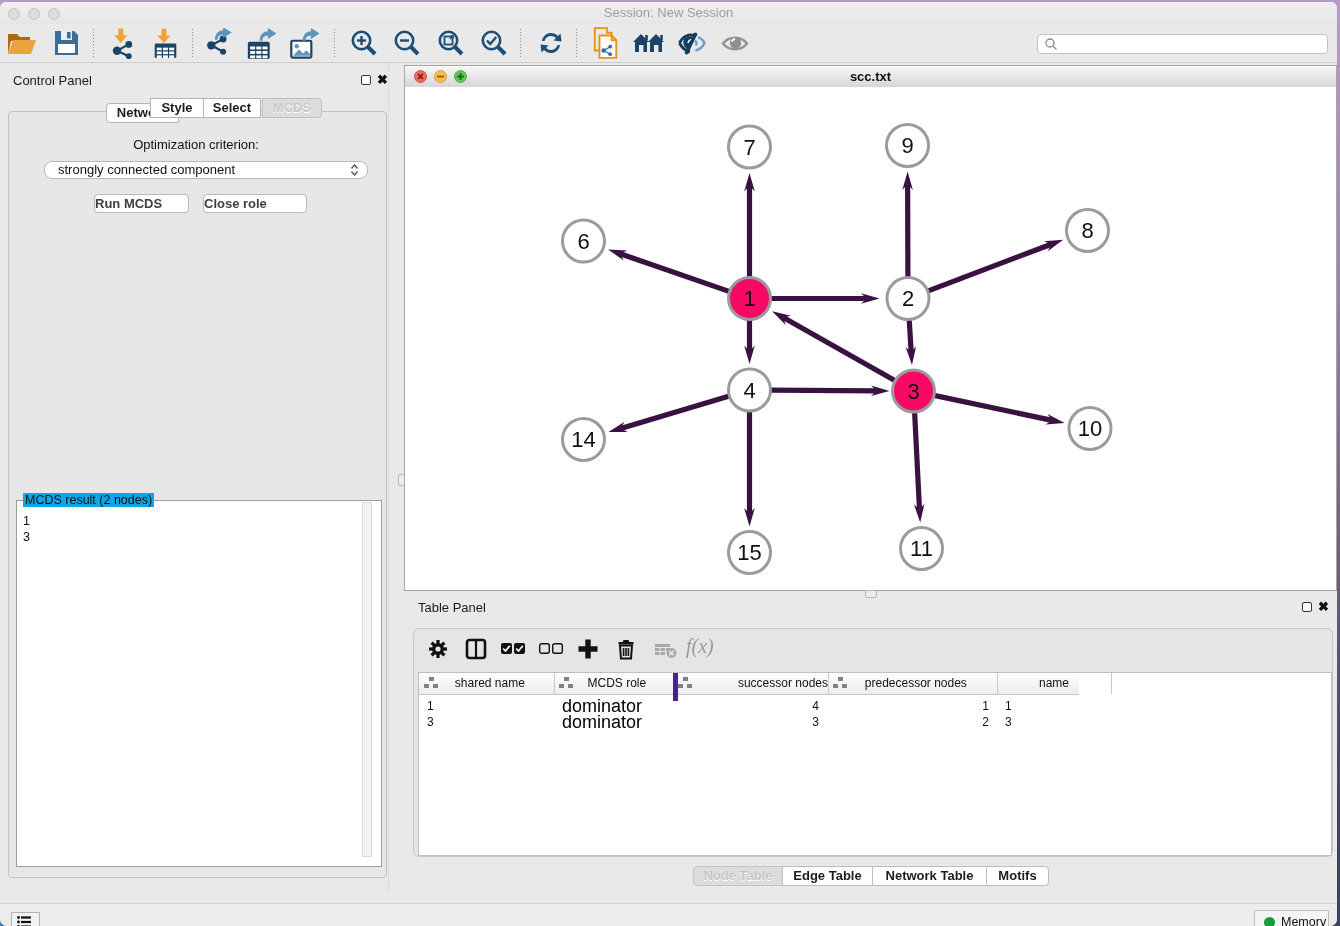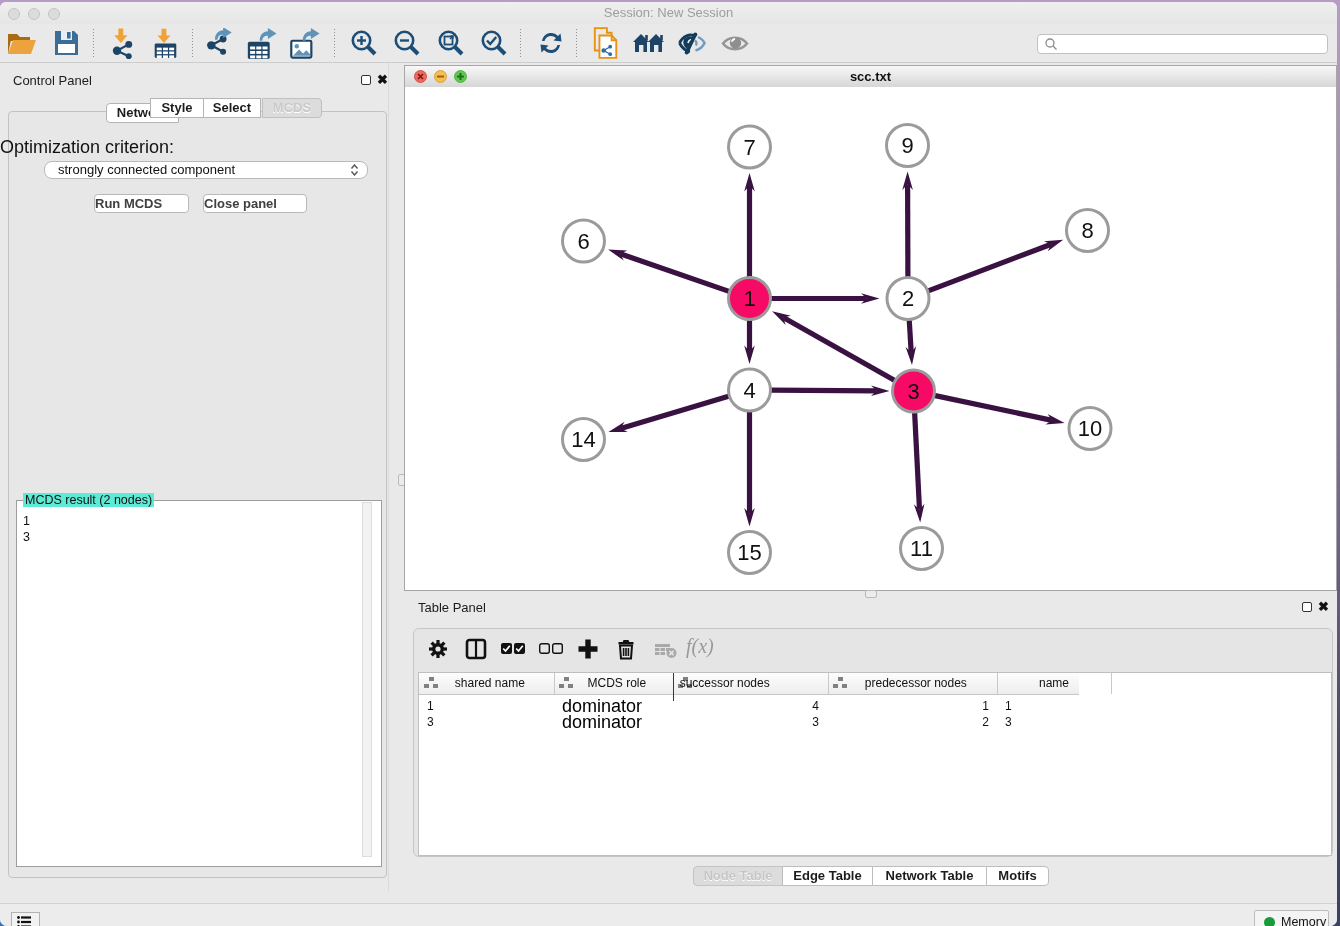--- a/index.html
+++ b/index.html
@@ -237,32 +237,32 @@
 
   <div class="cp">
     <div class="paneltitle" style="position:absolute;left:13px;top:10px;">Control Panel</div>
     <div class="pbtn-float" style="left:361px;top:12px;"></div>
     <div class="pbtn-close" style="left:377px;top:12px;">✖</div>
     <div class="cp-inner"></div>
     <div class="tab" style="left:78px;top:40px;width:71px;border-radius:4px 0 0 4px;margin-left:28px;">Network</div>
     <div class="tab" style="left:150px;top:35px;width:52px;">Style</div>
     <div class="tab" style="left:203px;top:35px;width:56px;">Select</div>
     <div class="tab" style="left:262px;top:35px;width:58px;background:#dcdcdc;border-color:#c0c0c0;border-radius:0 4px 4px 0;color:#c9c9c9;text-shadow:0 1px 0 #fff;">MCDS</div>
-    <div style="position:absolute;left:0;top:74px;width:392px;font-size:18px;color:#111;">Optimization criterion:</div>
+    <div style="position:absolute;left:0;top:74px;width:392px;text-align:center;font-size:13px;color:#111;">Optimization criterion:</div>
     <div class="combo" style="left:44px;top:98px;width:309px;height:16px;line-height:16px;padding-left:13px;">strongly connected component
       <svg width="9" height="12" viewBox="0 0 9 12" style="position:absolute;right:8px;top:2px;">
           <path d="M1.5 4.5 L4.5 1 L7.5 4.5" fill="none" stroke="#555" stroke-width="1.4"></path>
           <path d="M1.5 7.5 L4.5 11 L7.5 7.5" fill="none" stroke="#555" stroke-width="1.4"></path>
         </svg>
     </div>
     <div class="btn" style="left:94px;top:131px;width:93px;height:17px;line-height:17px;">Run MCDS</div>
-    <div class="btn" style="left:203px;top:131px;width:102px;height:17px;line-height:17px;">Close panel</div>
+    <div class="btn" style="left:203px;top:131px;width:102px;height:17px;line-height:17px;">Close role</div>
 
     <div style="position:absolute;left:16px;top:437px;width:364px;height:365px;border:1px solid #9d9d9d;background:#fff;">
-      <div style="position:absolute;left:6px;top:-8px;background:#5eead4;padding:0 2px;font-size:12.5px;color:#111;">MCDS result (2 nodes)</div>
+      <div style="position:absolute;left:6px;top:-8px;background:#0ea5e9;padding:0 2px;font-size:12.5px;color:#111;">MCDS result (2 nodes)</div>
       <div style="position:absolute;left:6px;top:12px;font-size:12.5px;color:#111;line-height:16px;">1<br>3</div>
       <div style="position:absolute;right:9px;top:1px;width:8px;height:353px;background:#f2f2f2;border:1px solid #dcdcdc;"></div>
     </div>
   </div>
   <div style="position:absolute;left:388px;top:61px;width:1px;height:828px;background:#dadada;"></div>
   <div style="position:absolute;left:398px;top:472px;width:6px;height:10px;background:#ececec;border:1px solid #b9b9b9;border-radius:2px;"></div>
   <div style="position:absolute;left:865px;top:588px;width:10px;height:6px;background:#ececec;border:1px solid #b9b9b9;border-radius:2px;z-index:5;"></div>
 
   <div class="frame">
     <div class="frametitle">
@@ -410,27 +410,27 @@
 
         <div style="position:absolute;left:272px;top:6px;font-family:'Liberation Serif',serif;font-style:italic;font-size:20px;color:#9a9a9a;">f(x)</div>
       </div>
       <div class="ttable" id="ttable">
         <div style="position:absolute;left:0;top:0;width:660px;height:21px;background:linear-gradient(#fdfdfd,#ededed);border-bottom:1px solid #c6c6c6;"></div>
         <div id="theads" style="position:absolute;left:0;top:0;height:21px;font-size:12px;color:#111;">
           <div style="position:absolute;left:0;top:0;width:135px;height:21px;border-right:1px solid #c9c9c9;">
               <span class="hico"></span>
               <span style="position:absolute;left:0;right:0;top:3px;text-align:center;">&nbsp;&nbsp;shared name</span>
             </div>
-          <div style="position:absolute;left:135px;top:0;width:119px;height:28px;border-right:1px solid #4c1d95;">
+          <div style="position:absolute;left:135px;top:0;width:119px;height:28px;border-right:5px solid #4c1d95;">
               <span class="hico"></span>
               <span style="position:absolute;left:0;right:0;top:3px;text-align:center;">&nbsp;&nbsp;MCDS role</span>
             </div>
           <div style="position:absolute;left:254px;top:0;width:155px;height:21px;border-right:1px solid #c9c9c9;">
               <span class="hico"></span>
-              <span style="position:absolute;left:0;right:0;top:3px;text-align:left;">&nbsp;&nbsp;successor nodes</span>
+              <span style="position:absolute;left:8px;right:0;top:3px;text-align:right;">&nbsp;&nbsp;successor nodes</span>
             </div>
           <div style="position:absolute;left:409px;top:0;width:169px;height:21px;border-right:1px solid #c9c9c9;">
               <span class="hico"></span>
               <span style="position:absolute;left:0;right:0;top:3px;text-align:center;">&nbsp;&nbsp;predecessor nodes</span>
             </div>
           <div style="position:absolute;left:578px;top:0;width:82px;height:21px;border-right:1px solid #c9c9c9;padding-left:32px;">
               <span style="position:absolute;left:0;right:0;top:3px;text-align:center;">name</span>
             </div>
         </div>
         <div style="position:absolute;left:8px;top:25px;font-size:12px;color:#111;line-height:16px;">1<br>3</div>

